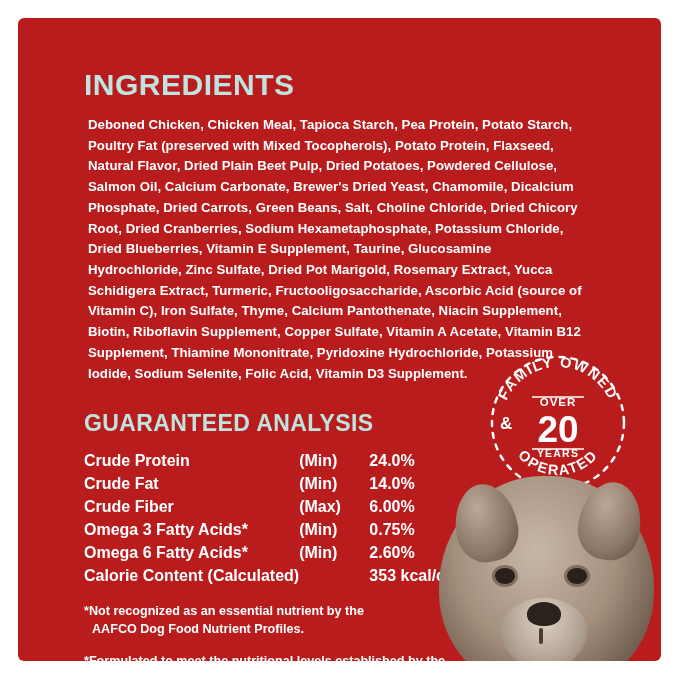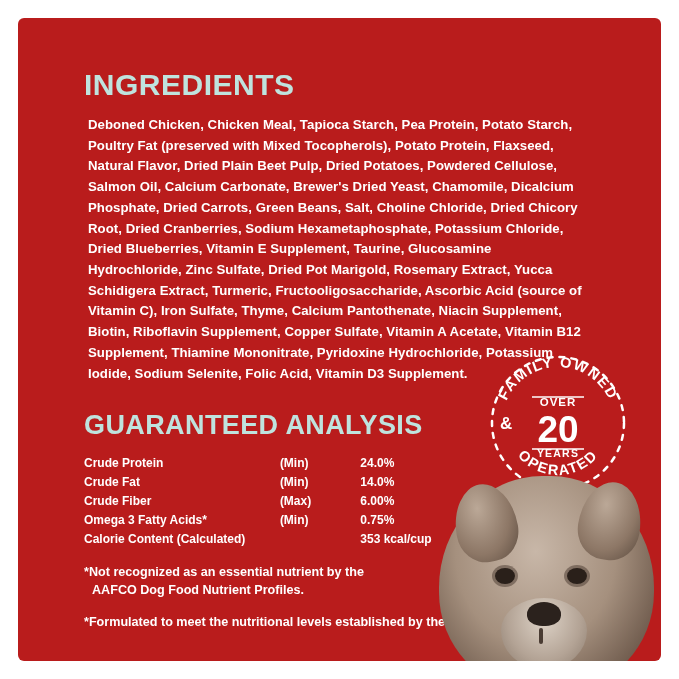--- a/index.html
+++ b/index.html
@@ -41,29 +41,29 @@
     color: #ffffff;
     font-size: 13.2px;
     font-weight: bold;
     line-height: 1.57;
     width: 498px;
     margin: 4px;
     letter-spacing: 0.05px;
   }
   .ga-title {
     color: #BFE3DE;
-    font-size: 27px;
+    font-size: 23px;
     font-weight: bold;
     margin: 26px 0 12px 0;
     letter-spacing: 0.4px;
   }
   table.ga-table {
     border-collapse: collapse;
     color: #ffffff;
-    font-size: 12px;
+    font-size: 16px;
     font-weight: bold;
     width: 400px;
   }
   table.ga-table td {
     padding: 2.5px 0;
     vertical-align: top;
     white-space: nowrap;
   }
   td.ga-name { width: 190px; }
   td.ga-qual { width: 78px; }
@@ -179,20 +179,25 @@
         </tr>
         <tr>
           <td class="ga-name">Crude Fiber</td>
           <td class="ga-qual">(Max)</td>
           <td class="ga-val">6.00%</td>
         </tr>
         <tr>
           <td class="ga-name">Omega 3 Fatty Acids*</td>
           <td class="ga-qual">(Min)</td>
           <td class="ga-val">0.75%</td>
+        </tr>
+        <tr>
+          <td class="ga-name">Omega 6 Fatty Acids*</td>
+          <td class="ga-qual">(Min)</td>
+          <td class="ga-val">2.60%</td>
         </tr>
         <tr>
           <td class="ga-name">Calorie Content (Calculated)</td>
           <td class="ga-qual"></td>
           <td class="ga-val">353 kcal/cup</td>
         </tr>
       </tbody>
     </table>
 
     <div class="footnotes">

